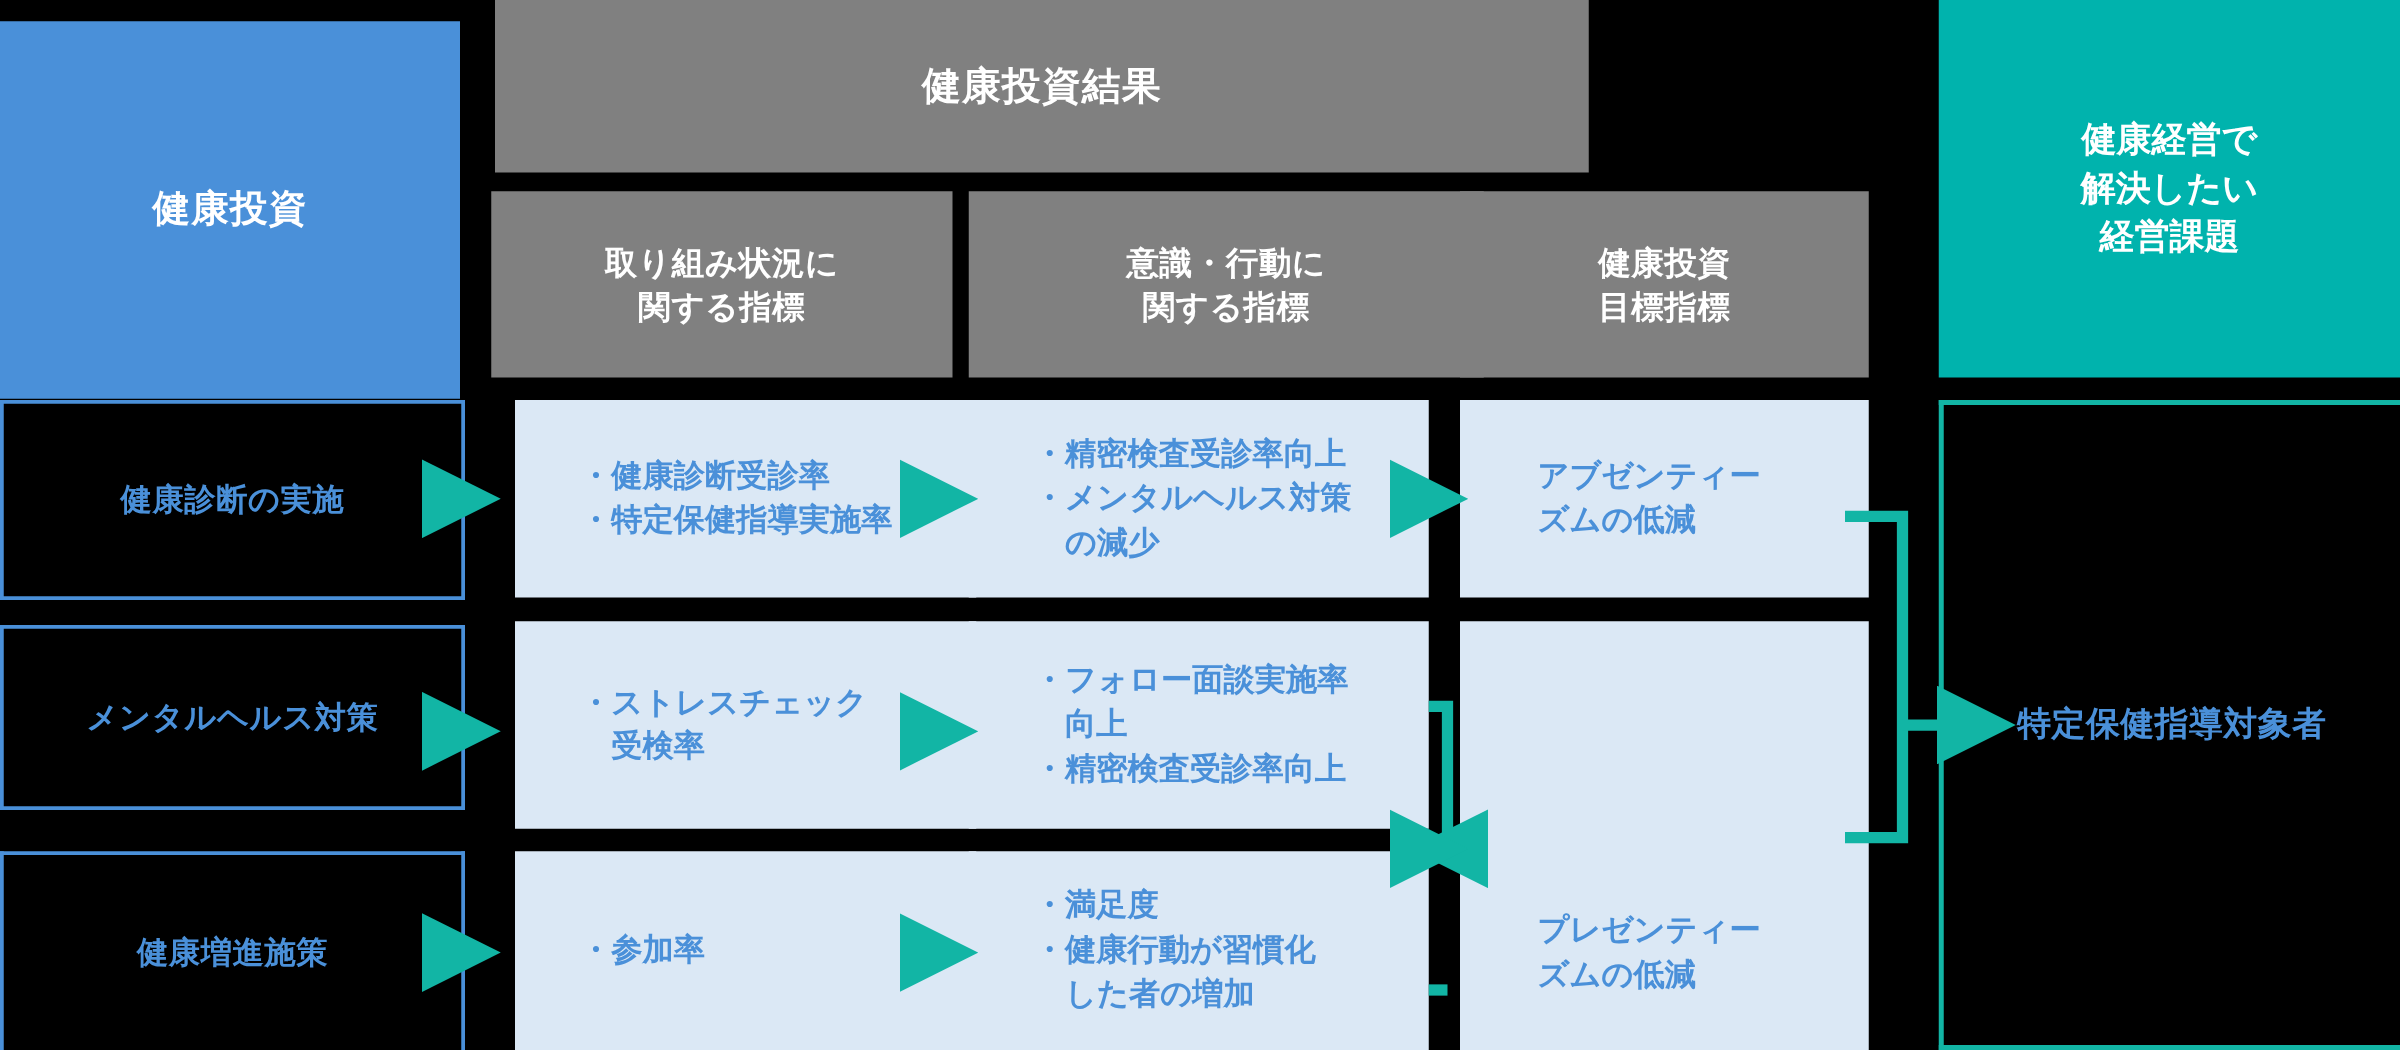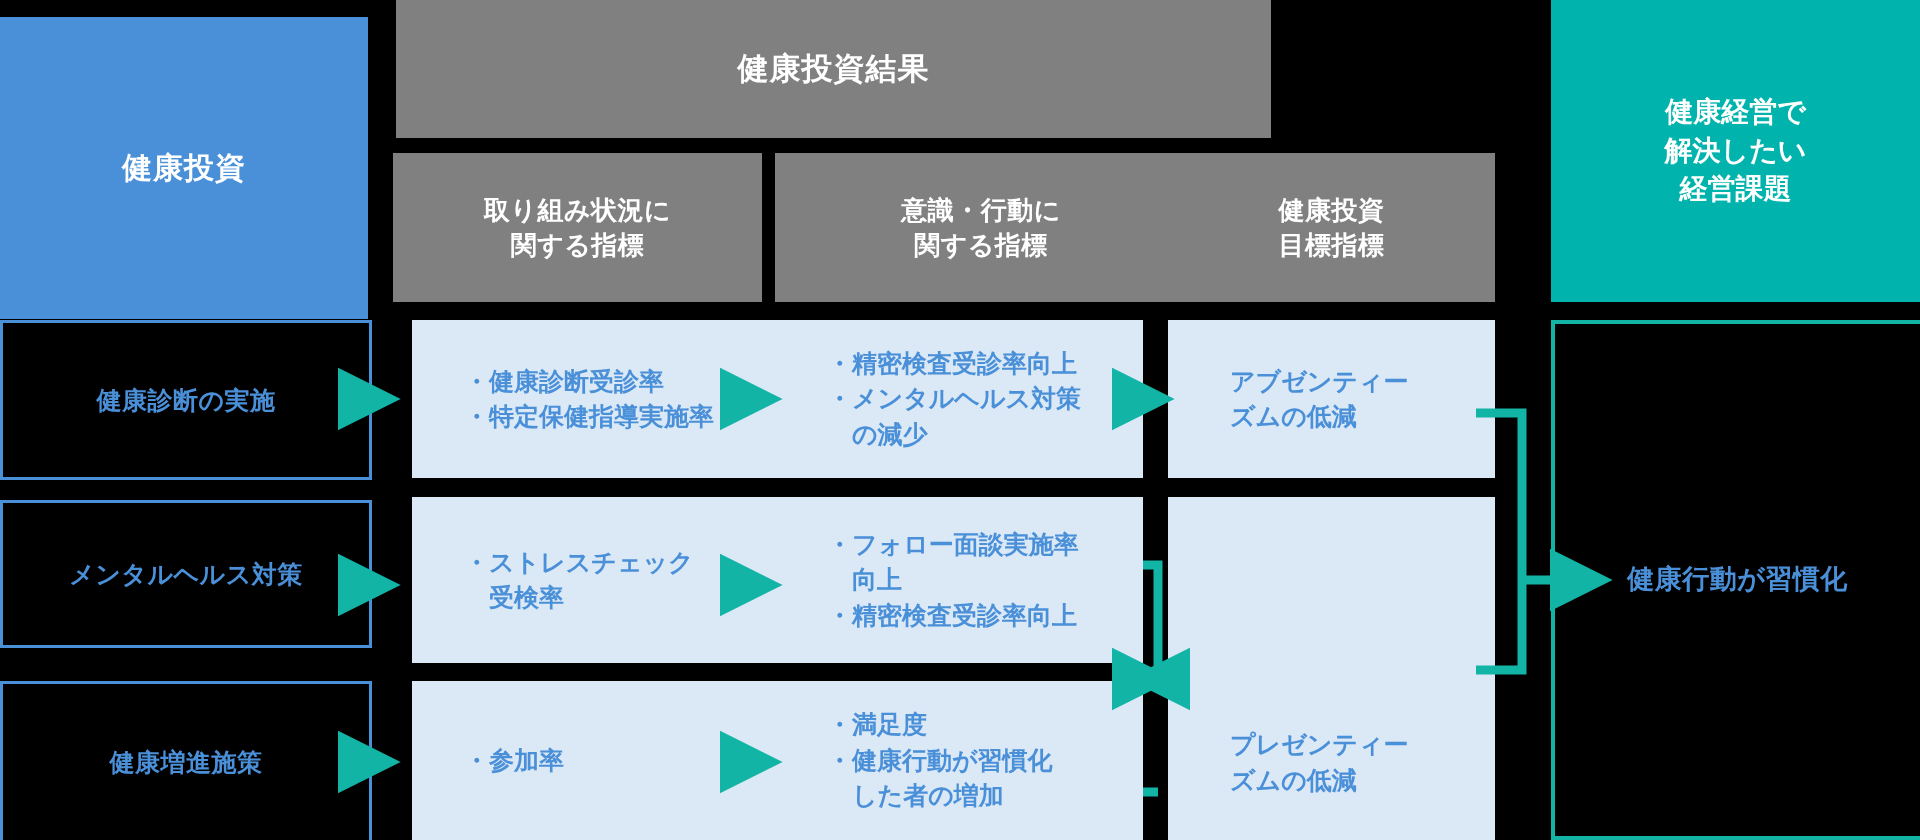--- a/index.html
+++ b/index.html
@@ -150,21 +150,21 @@
   <div class="box cell col3 c-r1">
     <div class="txt">アブゼンティー
 ズムの低減</div>
   </div>
   <div class="box cell col3 c-pres">
     <div class="txt">プレゼンティー
 ズムの低減</div>
   </div>
 
   <div class="box out-box">
-    <div class="txt">健康行動が習慣化</div>
+    <div class="txt">特定保健指導対象者</div>
   </div>
 
   <svg id="wires" viewBox="0 0 1920 840">
     <defs>
       <marker id="ah" markerWidth="7" markerHeight="7" refX="5.6" refY="3.5" orient="auto">
         <path d="M0,0 L7,3.5 L0,7 Z" fill="#12B5A5"></path>
       </marker>
     </defs>
 
     <line x1="377" y1="399" x2="388" y2="399" stroke="#12B5A5" stroke-width="9" marker-end="url(#ah)"></line>

